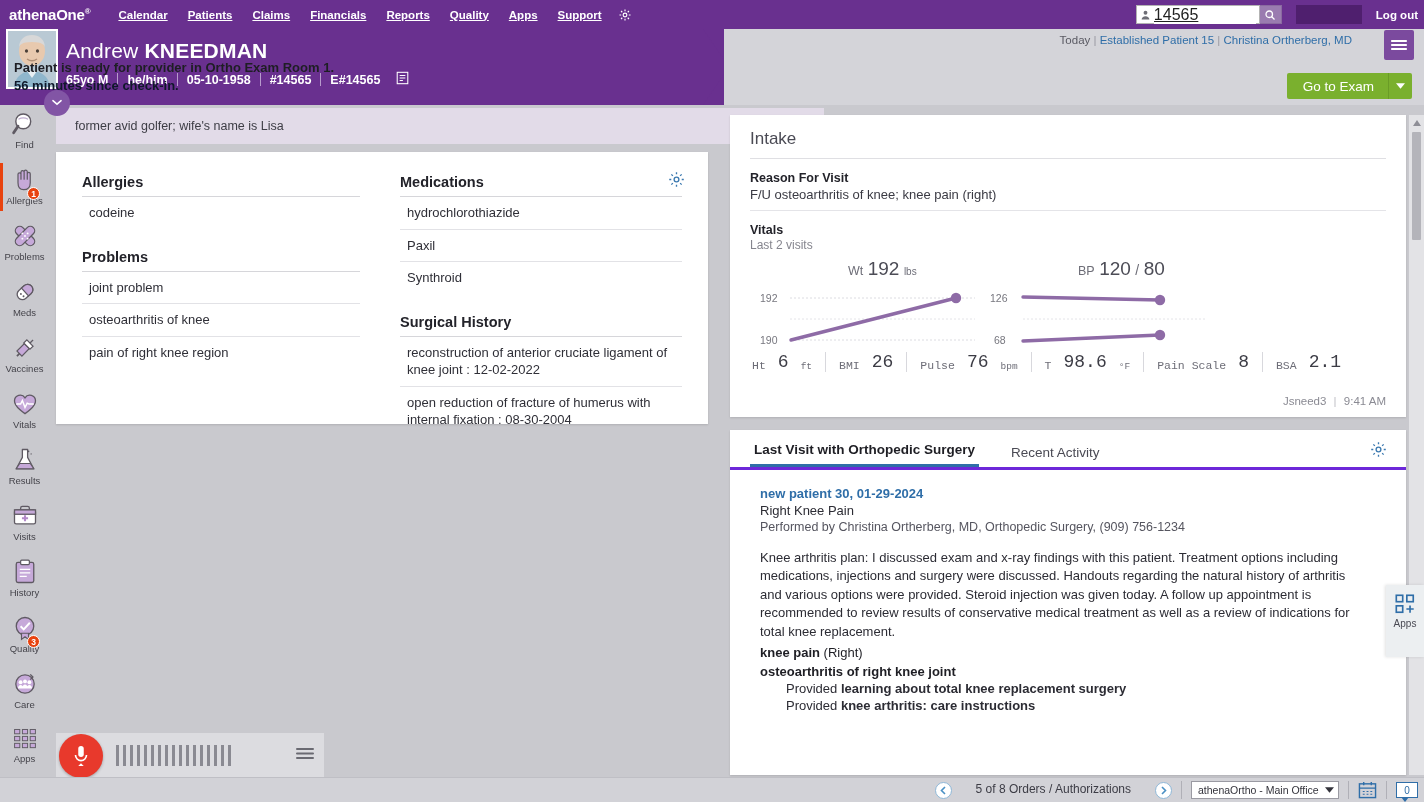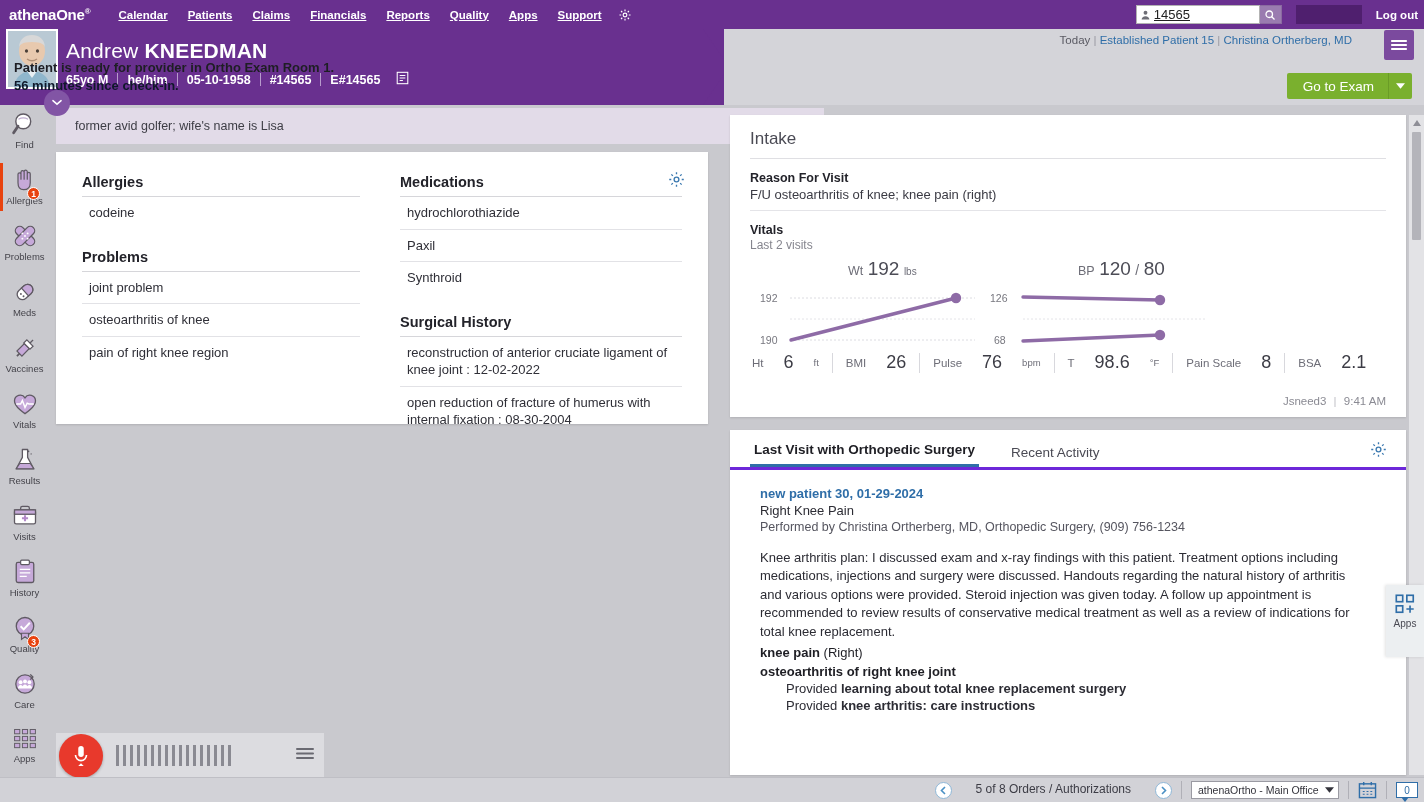--- a/index.html
+++ b/index.html
@@ -25,21 +25,21 @@
     cursor:pointer; white-space:nowrap;text-decoration:underline;
   }
   .gear-nav { margin-left:6px; cursor:pointer; display:flex; align-items:center;}
   .nav-right { margin-left:auto; display:flex; align-items:center; padding-right:6px; gap:0; }
   .searchwrap { display:flex; height:19px; align-items:stretch; }
   .searchbox {
     background:#fff; border:1px solid #b3b3b3; width:124px;
     display:flex; align-items:center; padding:0 3px; gap:3px;
   }
   .searchbox input {
-    border:none; outline:none; font-size:13px; width:100%;
+    border:none; outline:none; font-size:16px; width:100%;
     font-family:"Liberation Sans", sans-serif; color:#222;text-decoration:underline;
   }
   .person-glyph { width:11px; height:12px; flex:0 0 auto; }
   .searchbtn {
     width:22px; background:#9a7bb0; display:flex; align-items:center;
     justify-content:center; cursor:pointer; border:1px solid #8a6aa0; border-left:none;
   }
   .purple-box { width:66px; height:19px; background:#4f1f6e; margin-left:14px; }
   .logout { color:#fff; font-size:11.5px; font-weight:700; margin-left:14px; cursor:pointer; }
 
@@ -203,21 +203,21 @@
   .cap .cap-val { font-size:19px; color:#4c4c56; }
   .cap .cap-unit { font-size:10px; }
   .cap .cap-slash { font-size:14px; color:#6d6d77; }
   .mini svg { position:absolute; top:20px; left:0; }
   .axlabel { font-size:10.5px; fill:#77777f; }
 
   .vitrow {
     margin-top:4px; display:flex; align-items:baseline; gap:0;
     color:#4b4b55; white-space:nowrap;
   }
-  .vitrow .item { display:flex; align-items:center; padding:0 13px; gap:20px; }
+  .vitrow .item { display:flex; align-items:flex-end; padding:0 13px; gap:12px;font-family:Liberation Mono, monospace; }
   .vitrow .item:first-child { padding-left:2px; }
   .vitrow .k { font-size:11.5px; color:#6d6d77; }
   .vitrow .v { font-size:18px; color:#3c3c45; }
   .vitrow .u { font-size:9.5px; color:#6d6d77; }
   .vitrow .vdiv { width:1px; height:20px; background:#d8d8dd; align-self:center; }
   .signoff {
     position:absolute; right:20px; bottom:10px; font-size:11.5px; color:#8a8a93;
   }
   .signoff .sep { color:#c0c0c6; padding:0 4px; }
 

